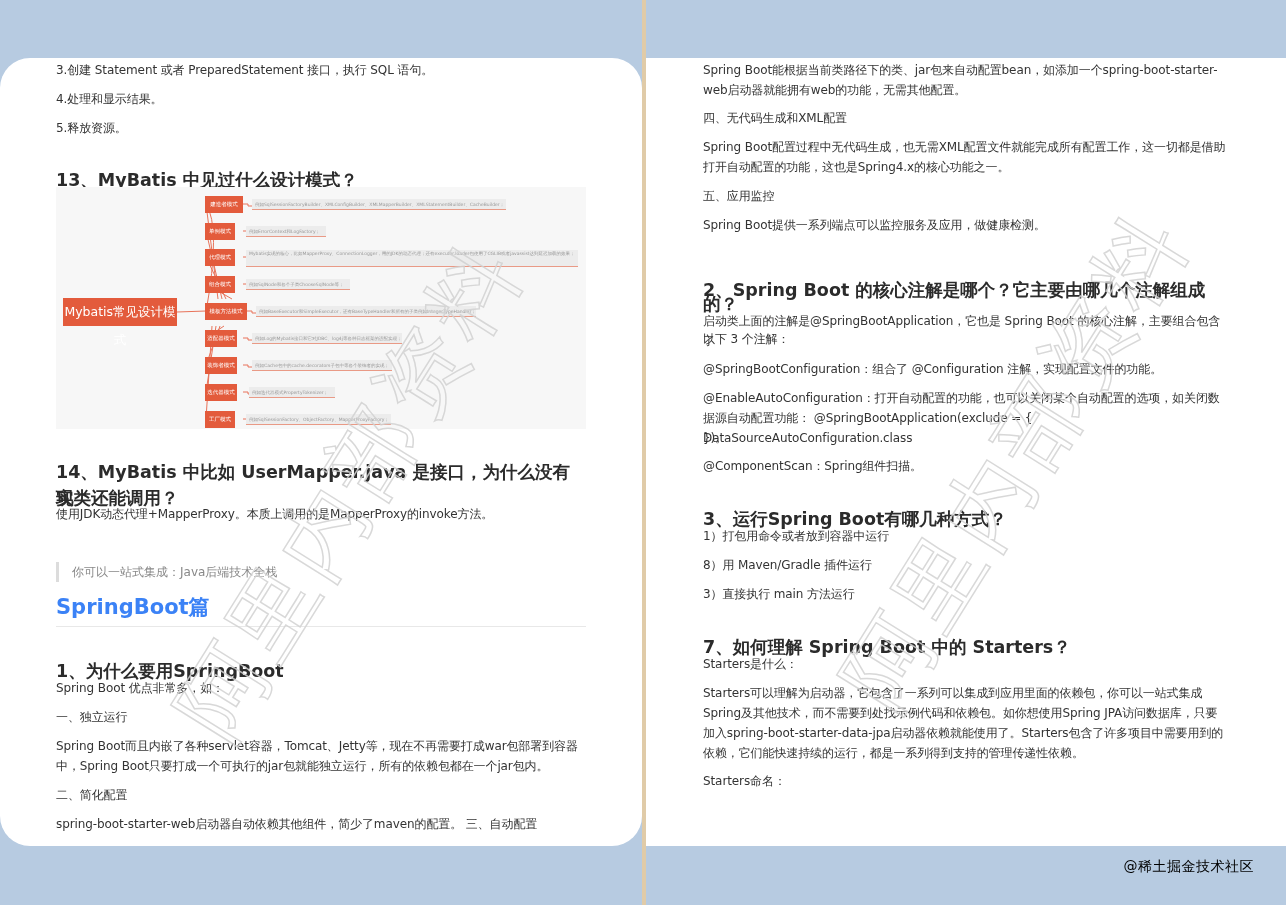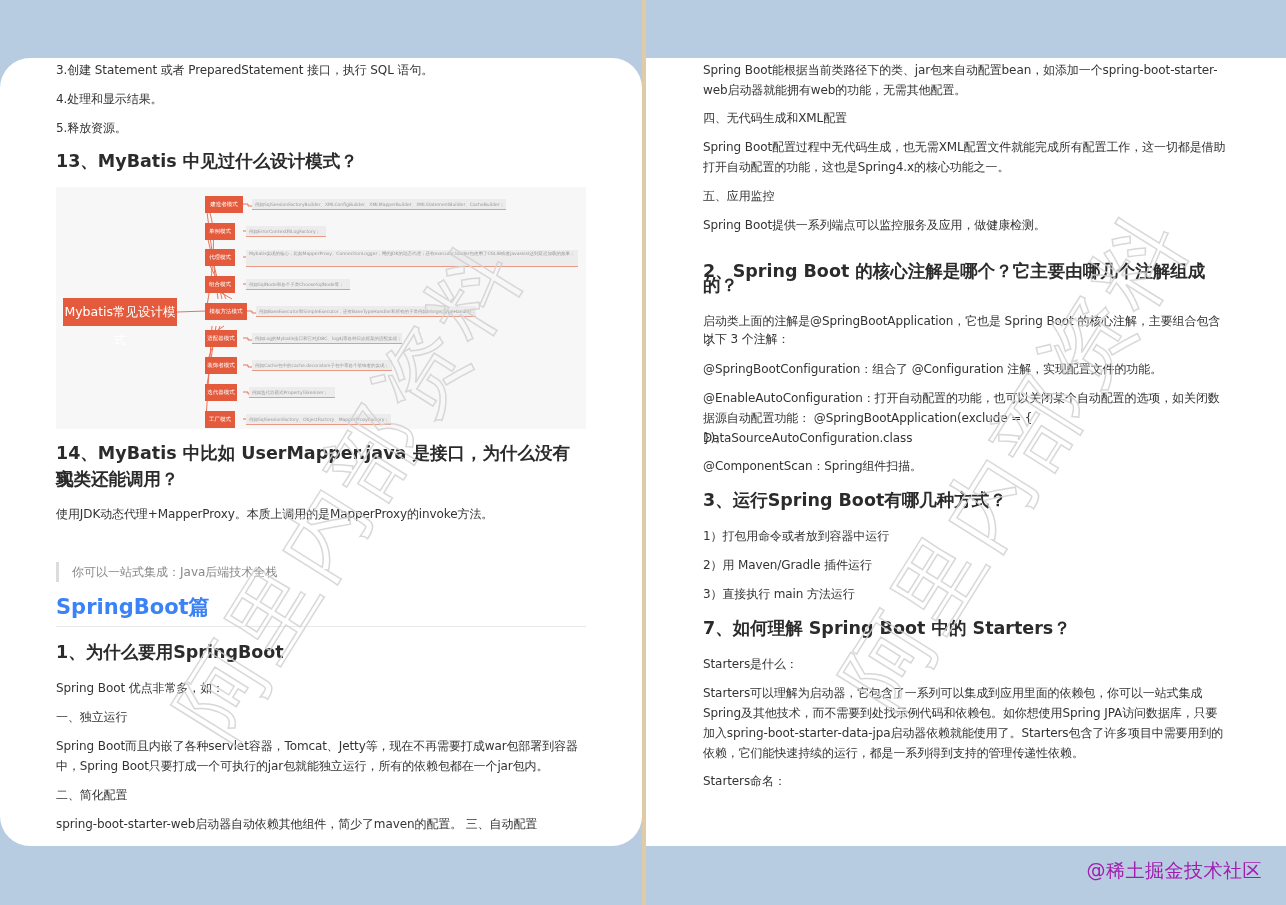--- a/index.html
+++ b/index.html
@@ -5,34 +5,34 @@
   * { box-sizing: border-box; margin: 0; padding: 0; }
   html, body { width: 1286px; height: 905px; overflow: hidden; background: #b7cbe1; font-family: "DejaVu Sans", "Liberation Sans", sans-serif; }
   .stage { position: relative; width: 1286px; height: 905px; background: #b7cbe1; }
   .divider { position: absolute; left: 642px; top: 0; width: 4px; height: 905px; background: #e0cba8; z-index: 5; }
   .page { position: absolute; top: 58px; height: 788px; background: #ffffff; overflow: hidden; }
   .page.left { left: 0; width: 642px; border-radius: 30px; }
   .page.right { left: 646px; width: 640px; }
   .content { position: absolute; left: 56px; right: 56px; top: 0; }
   .page.right .content { left: 57px; right: 54px; }
   .p { font-size: 12px; color: #333; line-height: 20px; position: absolute; left: 0; right: 0; letter-spacing: -0.1px; }
-  .h3 { font-size: 17.5px; font-weight: bold; color: #2b2b2b; line-height: 26px; position: absolute; left: 0; right: 0; }
+  .h3 { font-size: 17.5px; font-weight: bold; color: #2b2b2b; line-height: 26px; position: absolute; left: 0; right: 0; margin-top: 19px; }
   .h2 { font-size: 21px; font-weight: bold; color: #3b82f6; line-height: 30px; position: absolute; left: 0; right: 0; }
   .hr { position: absolute; left: 0; right: 0; height: 1px; background: #e8e8e8; }
   .quote { position: absolute; left: 0; right: 0; height: 20px; border-left: 3px solid #dcdcdc; padding-left: 13px; font-size: 12px; color: #888; line-height: 20px; }
   
   .mindmap { position: absolute; left: 0; width: 530px; height: 242px; background: #f7f7f7; overflow: hidden; }
   .mm-lines { position: absolute; left: 0; top: 0; }
   .mm-root { position: absolute; left: 7px; top: 111px; width: 114px; height: 28px; background: #e35b3c; color: #fff; font-size: 12.5px; line-height: 28px; text-align: center; }
   .mm-node { position: absolute; height: 17px; background: #e35b3c; color: #fff; font-size: 5.5px; line-height: 17px; text-align: center; white-space: nowrap; }
   .mm-desc { position: absolute; height: 11px; background: #ececec; border-bottom: 1px solid #e99a86; color: #999; font-size: 4.5px; line-height: 11px; padding: 0 3px; white-space: nowrap; overflow: hidden; }
   .mm-desc.tall { height: 17px; line-height: 8px; white-space: normal; }
   
   .watermark { position: absolute; font-size: 88px; color: transparent; -webkit-text-stroke: 1.5px #d2d2d2; font-family: "DejaVu Serif", "Liberation Serif", serif; transform: rotate(-58deg); transform-origin: left top; white-space: nowrap; letter-spacing: 6px; z-index: 3; pointer-events: none; opacity: 0.85; }
-  .footer-credit { position: absolute; right: 24px; top: 858px; font-size: 19px; color: #a21caf; letter-spacing: 0.5px; z-index: 6; }
+  .footer-credit { position: absolute; right: 32px; top: 858px; font-size: 14px; color: #000000; letter-spacing: 0.5px; z-index: 6; }
 </style>
 </head>
 <body>
 
 <div class="stage">
 
   <div class="page left">
     <div class="content">
       <div class="p" style="top:2px">3.创建 Statement 或者 PreparedStatement 接口，执行 SQL 语句。</div>
       <div class="p" style="top:31px">4.处理和显示结果。</div>
@@ -129,21 +129,21 @@
       <div class="p" style="top:253px">启动类上面的注解是@SpringBootApplication，它也是 Spring Boot 的核心注解，主要组合包含了</div>
       <div class="p" style="top:271px">以下 3 个注解：</div>
       <div class="p" style="top:301px">@SpringBootConfiguration：组合了 @Configuration 注解，实现配置文件的功能。</div>
       <div class="p" style="top:330px">@EnableAutoConfiguration：打开自动配置的功能，也可以关闭某个自动配置的选项，如关闭数</div>
       <div class="p" style="top:350px">据源自动配置功能： @SpringBootApplication(exclude = { DataSourceAutoConfiguration.class</div>
       <div class="p" style="top:370px">})。</div>
       <div class="p" style="top:398px">@ComponentScan：Spring组件扫描。</div>
 
       <div class="h3" style="top:429px">3、运行Spring Boot有哪几种方式？</div>
       <div class="p" style="top:468px">1）打包用命令或者放到容器中运行</div>
-      <div class="p" style="top:497px">2）用 Maven/Gradle 插件运行</div>
+      <div class="p" style="top:497px">8）用 Maven/Gradle 插件运行</div>
       <div class="p" style="top:526px">3）直接执行 main 方法运行</div>
 
       <div class="h3" style="top:557px">7、如何理解 Spring Boot 中的 Starters？</div>
       <div class="p" style="top:596px">Starters是什么：</div>
       <div class="p" style="top:625px">Starters可以理解为启动器，它包含了一系列可以集成到应用里面的依赖包，你可以一站式集成</div>
       <div class="p" style="top:645px">Spring及其他技术，而不需要到处找示例代码和依赖包。如你想使用Spring JPA访问数据库，只要</div>
       <div class="p" style="top:665px">加入spring-boot-starter-data-jpa启动器依赖就能使用了。Starters包含了许多项目中需要用到的</div>
       <div class="p" style="top:685px">依赖，它们能快速持续的运行，都是一系列得到支持的管理传递性依赖。</div>
       <div class="p" style="top:713px">Starters命名：</div>
     </div>

